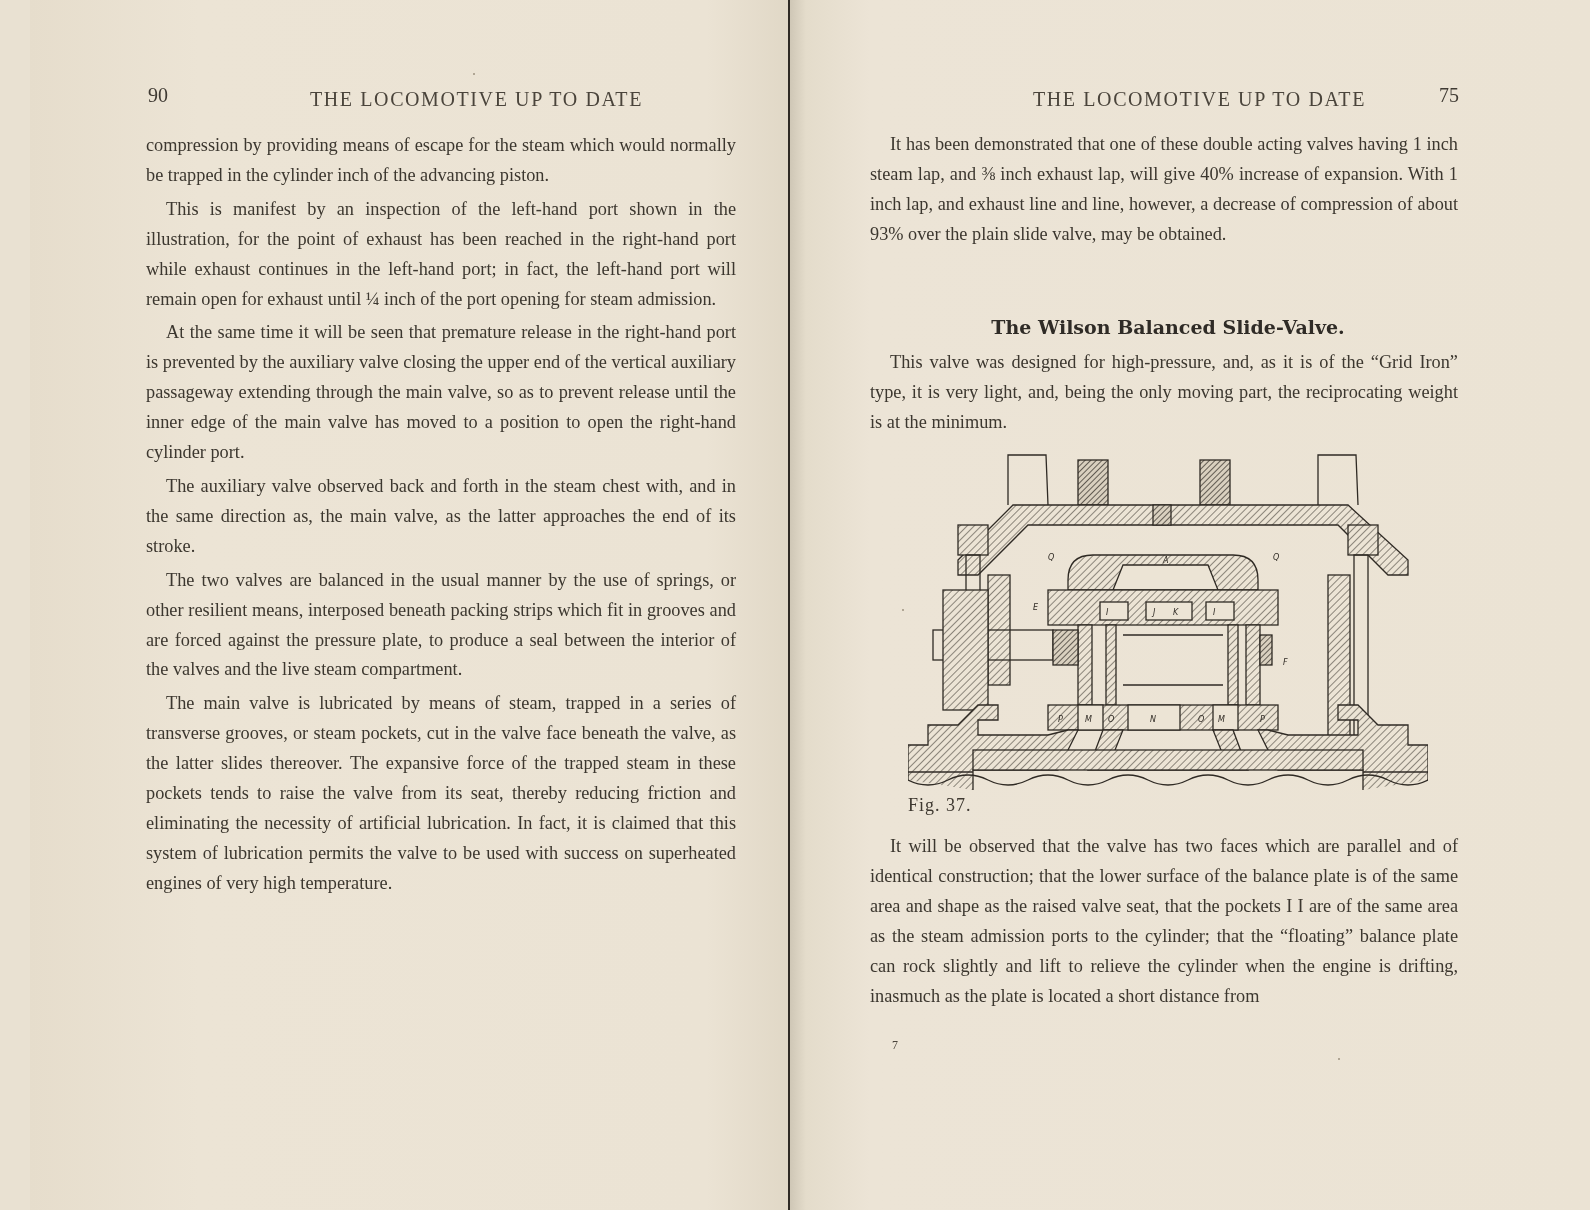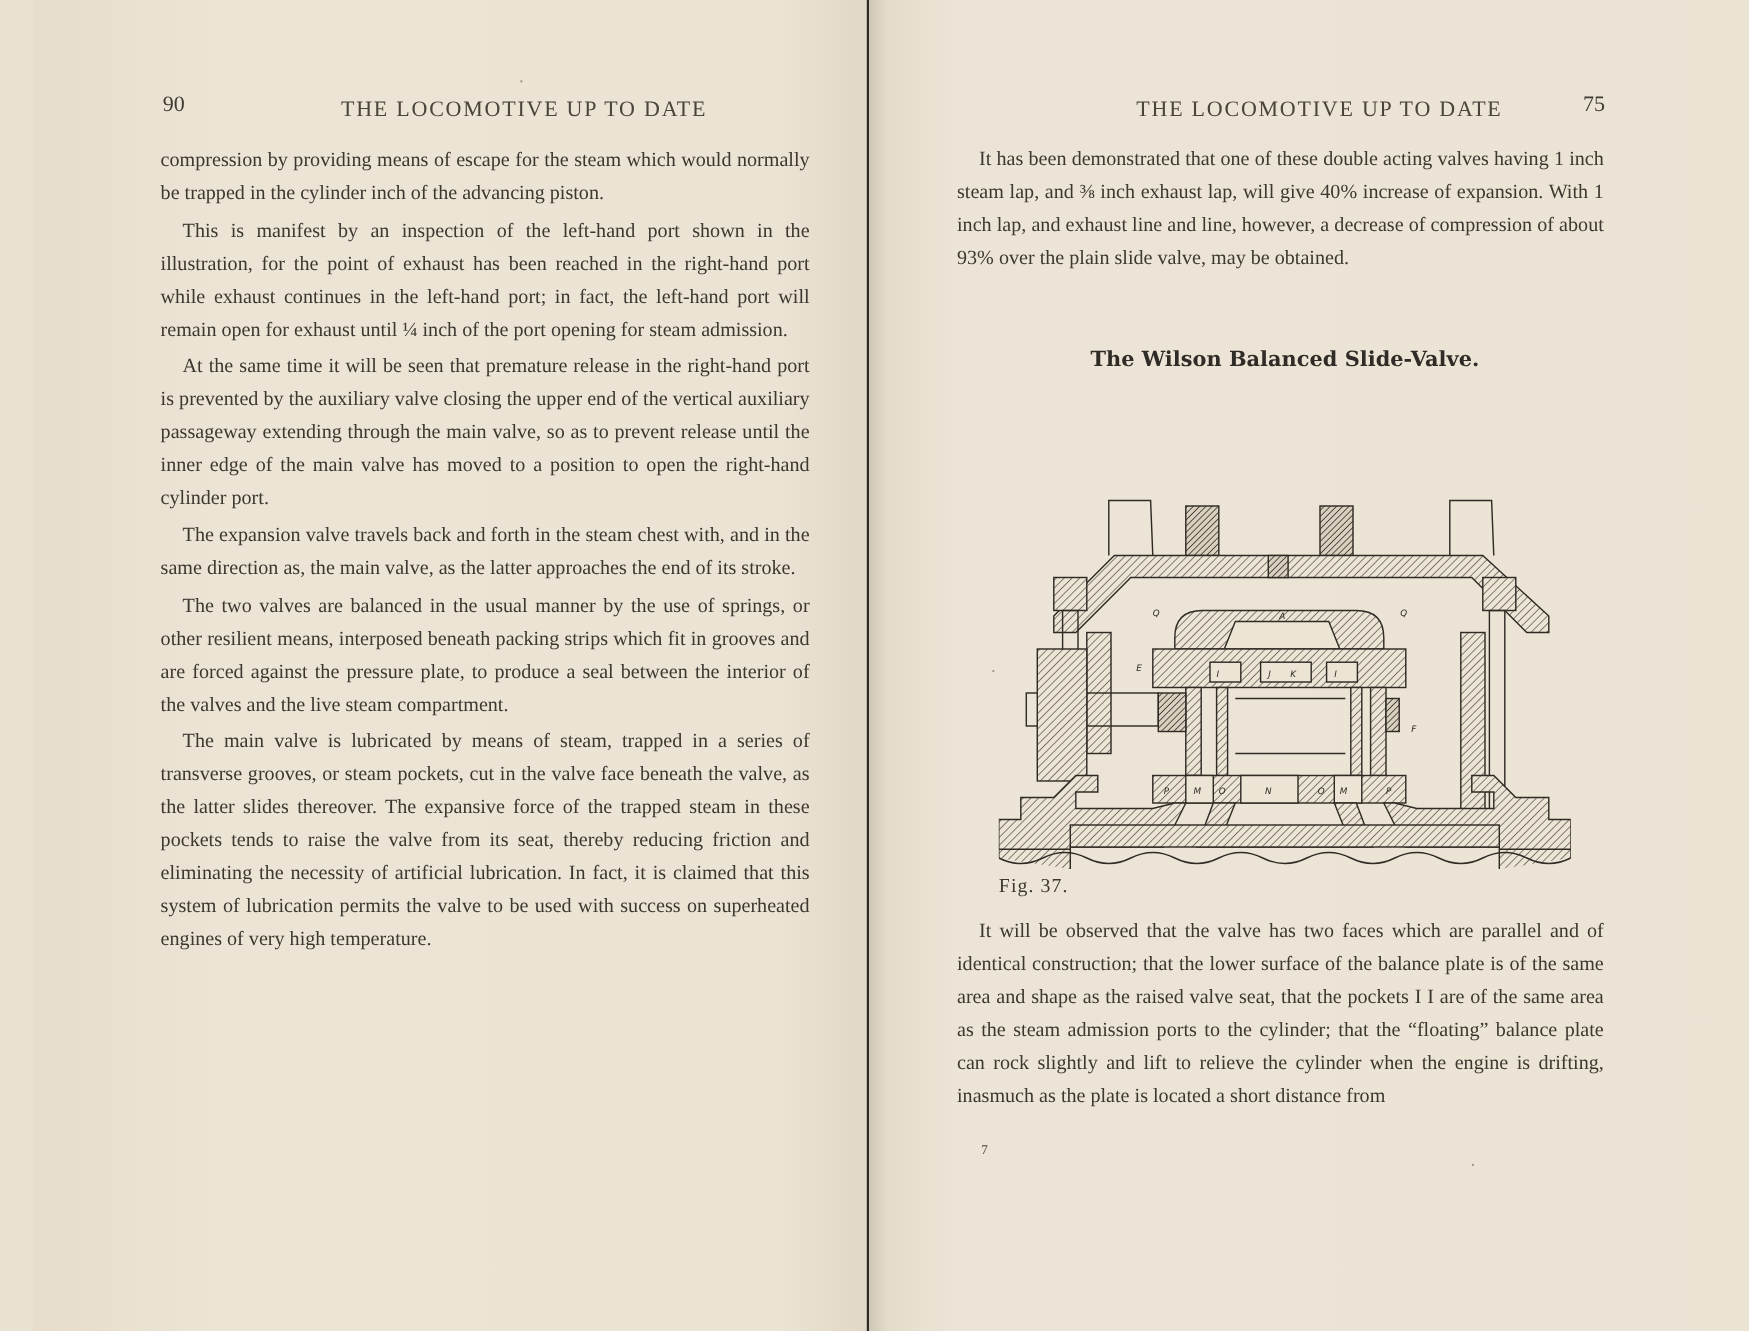--- a/index.html
+++ b/index.html
@@ -71,40 +71,43 @@
 <div class="spread">
 
   <div class="page left">
     <span class="folio">90</span>
     <span class="running-head">THE LOCOMOTIVE UP TO DATE</span>
 
     <div class="text">
       <p class="first">compression by providing means of escape for the steam which would normally be trapped in the cylinder inch of the advancing piston.</p>
       <p>This is manifest by an inspection of the left-hand port shown in the illustration, for the point of exhaust has been reached in the right-hand port while exhaust continues in the left-hand port; in fact, the left-hand port will remain open for exhaust until ¼ inch of the port opening for steam admission.</p>
       <p>At the same time it will be seen that premature release in the right-hand port is prevented by the auxiliary valve closing the upper end of the vertical auxiliary passageway extending through the main valve, so as to prevent release until the inner edge of the main valve has moved to a position to open the right-hand cylinder port.</p>
-      <p>The expansion valve travels back and forth in the steam chest with, and in the same direction as, the main valve, as the latter approaches the end of its stroke.</p>
+      <p>The auxiliary valve observed back and forth in the steam chest with, and in the same direction as, the main valve, as the latter approaches the end of its stroke.</p>
       <p>The two valves are balanced in the usual manner by the use of springs, or other resilient means, interposed beneath packing strips which fit in grooves and are forced against the pressure plate, to produce a seal between the interior of the valves and the live steam compartment.</p>
       <p>The main valve is lubricated by means of steam, trapped in a series of transverse grooves, or steam pockets, cut in the valve face beneath the valve, as the latter slides thereover. The expansive force of the trapped steam in these pockets tends to raise the valve from its seat, thereby reducing friction and eliminating the necessity of artificial lubrication. In fact, it is claimed that this system of lubrication permits the valve to be used with success on superheated engines of very high temperature.</p>
     </div>
     <span class="speck" style="left:443px;top:73px"></span>
     <span class="speck" style="left:775px;top:905px"></span>
   </div>
 
   <div class="gutter-line"></div>
 
   <div class="page right">
     <span class="running-head">THE LOCOMOTIVE UP TO DATE</span>
     <span class="folio">75</span>
 
     <div class="text t1">
       <p>It has been demonstrated that one of these double acting valves having 1 inch steam lap, and ⅜ inch exhaust lap, will give 40% increase of expansion. With 1 inch lap, and exhaust line and line, however, a decrease of compression of about 93% over the plain slide valve, may be obtained.</p>
     </div>
 
     <div class="section-head">The Wilson Balanced Slide-Valve.</div>
 
+    <div class="text t2">
+      <p>This valve was designed for high-pressure, and, as it is of the “Grid Iron” type, it is very light, and, being the only moving part, the reciprocating weight is at the minimum.</p>
+    </div>
 
     <div class="figure">
       <svg width="520" height="350" viewBox="0 0 520 350">
         <defs>
           <pattern id="hatch" width="5" height="5" patternUnits="userSpaceOnUse" patternTransform="rotate(45)">
             <rect width="5" height="5" fill="#ece4d5"></rect>
             <line x1="0" y1="0" x2="0" y2="5" stroke="#3a352e" stroke-width="1.1"></line>
           </pattern>
           <pattern id="hatch2" width="4" height="4" patternUnits="userSpaceOnUse" patternTransform="rotate(45)">
             <rect width="4" height="4" fill="#d9d0bf"></rect>

